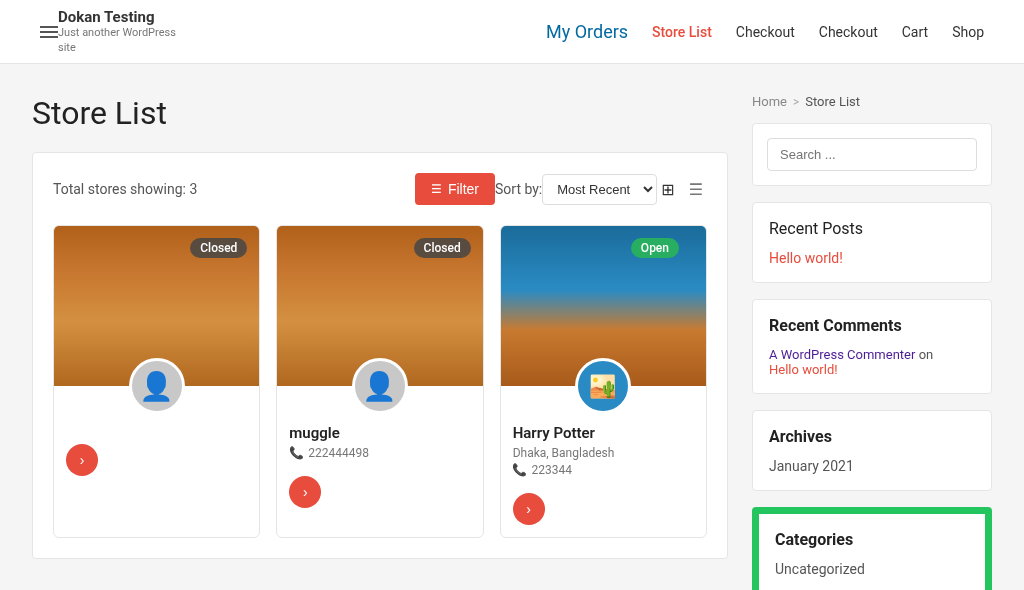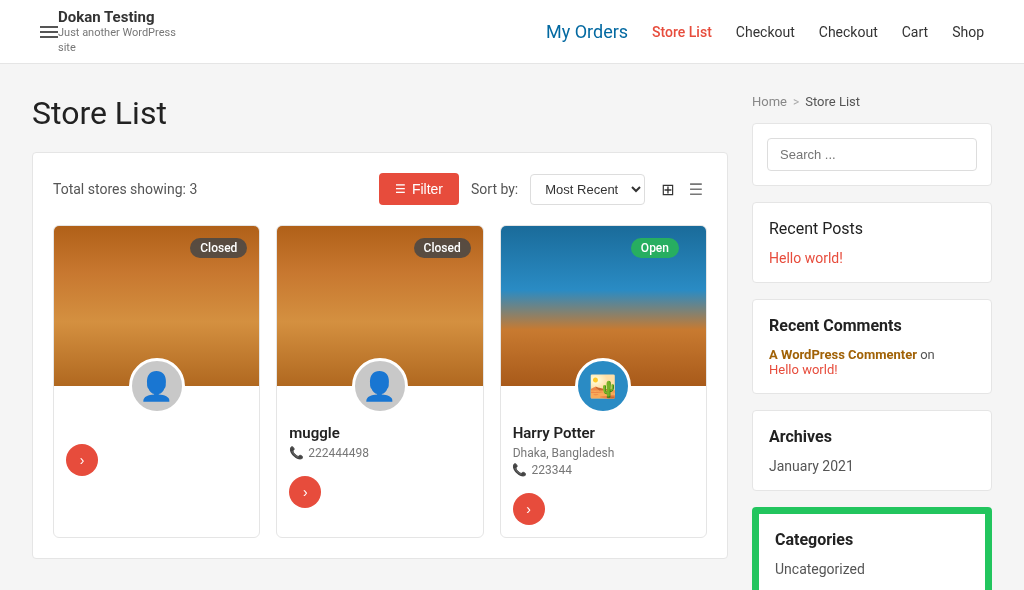--- a/index.html
+++ b/index.html
@@ -30,21 +30,21 @@
   </nav>
 </div>
 
 <div style="max-width:1000px;margin:0 auto;padding:20px 20px;display:flex;gap:24px;">
 
   <div style="flex:1;min-width:0;">
     <h1 style="font-size:32px;font-weight:400;color:#222;margin-bottom:20px;margin-top:10px;">Store List</h1>
 
     <div style="background:#fff;border:1px solid #e5e5e5;border-radius:4px;padding:20px;">
 
-      <div style="display:flex;align-items:center;gap:12px;margin-bottom:20px;">
+      <div style="display:flex;align-items:center;gap:0;margin-bottom:20px;">
         <span style="font-size:14px;color:#555;margin-right:auto;">Total stores showing: 3</span>
         <button style="background:#e74c3c;color:#fff;border:none;border-radius:4px;padding:8px 16px;cursor:pointer;font-size:14px;display:flex;align-items:center;gap:6px;">
           <span style="font-size:12px;">☰</span>
           <span>Filter</span>
         </button>
         <span style="font-size:14px;color:#555;">Sort by:</span>
         <select style="border:1px solid #ddd;border-radius:4px;padding:6px 10px;font-size:13px;color:#333;background:#fff;cursor:pointer;">
           <option>Most Recent</option>
         </select>
         <div style="display:flex;align-items:center;gap:6px;">
@@ -121,21 +121,21 @@
     <div style="background:#fff;border:1px solid #e5e5e5;border-radius:4px;padding:16px;margin-bottom:16px;">
       <div style="font-size:16px;font-weight:400;color:#222;margin-bottom:12px;">Recent Posts</div>
       <div>
         <a style="color:#e74c3c;text-decoration:none;font-size:14px;cursor:pointer;">Hello world!</a>
       </div>
     </div>
 
     <div style="background:#fff;border:1px solid #e5e5e5;border-radius:4px;padding:16px;margin-bottom:16px;">
       <div style="font-size:16px;font-weight:700;color:#222;margin-bottom:12px;">Recent Comments</div>
       <div style="font-size:13px;color:#555;">
-        <a style="color:#a16207;font-weight:700;text-decoration:none;cursor:pointer;margin-top:36px;">A WordPress Commenter</a>
+        <a style="color:#4c1d95;font-weight:400;text-decoration:none;cursor:pointer;margin-top:36px;">A WordPress Commenter</a>
         <span>on</span>
         <br>
         <a style="color:#e74c3c;text-decoration:none;cursor:pointer;font-size:13px;">Hello world!</a>
       </div>
     </div>
 
     <div style="background:#fff;border:1px solid #e5e5e5;border-radius:4px;padding:16px;margin-bottom:16px;">
       <div style="font-size:16px;font-weight:700;color:#222;margin-bottom:12px;">Archives</div>
       <div>
         <a style="color:#555;text-decoration:none;font-size:14px;cursor:pointer;">January 2021</a>

